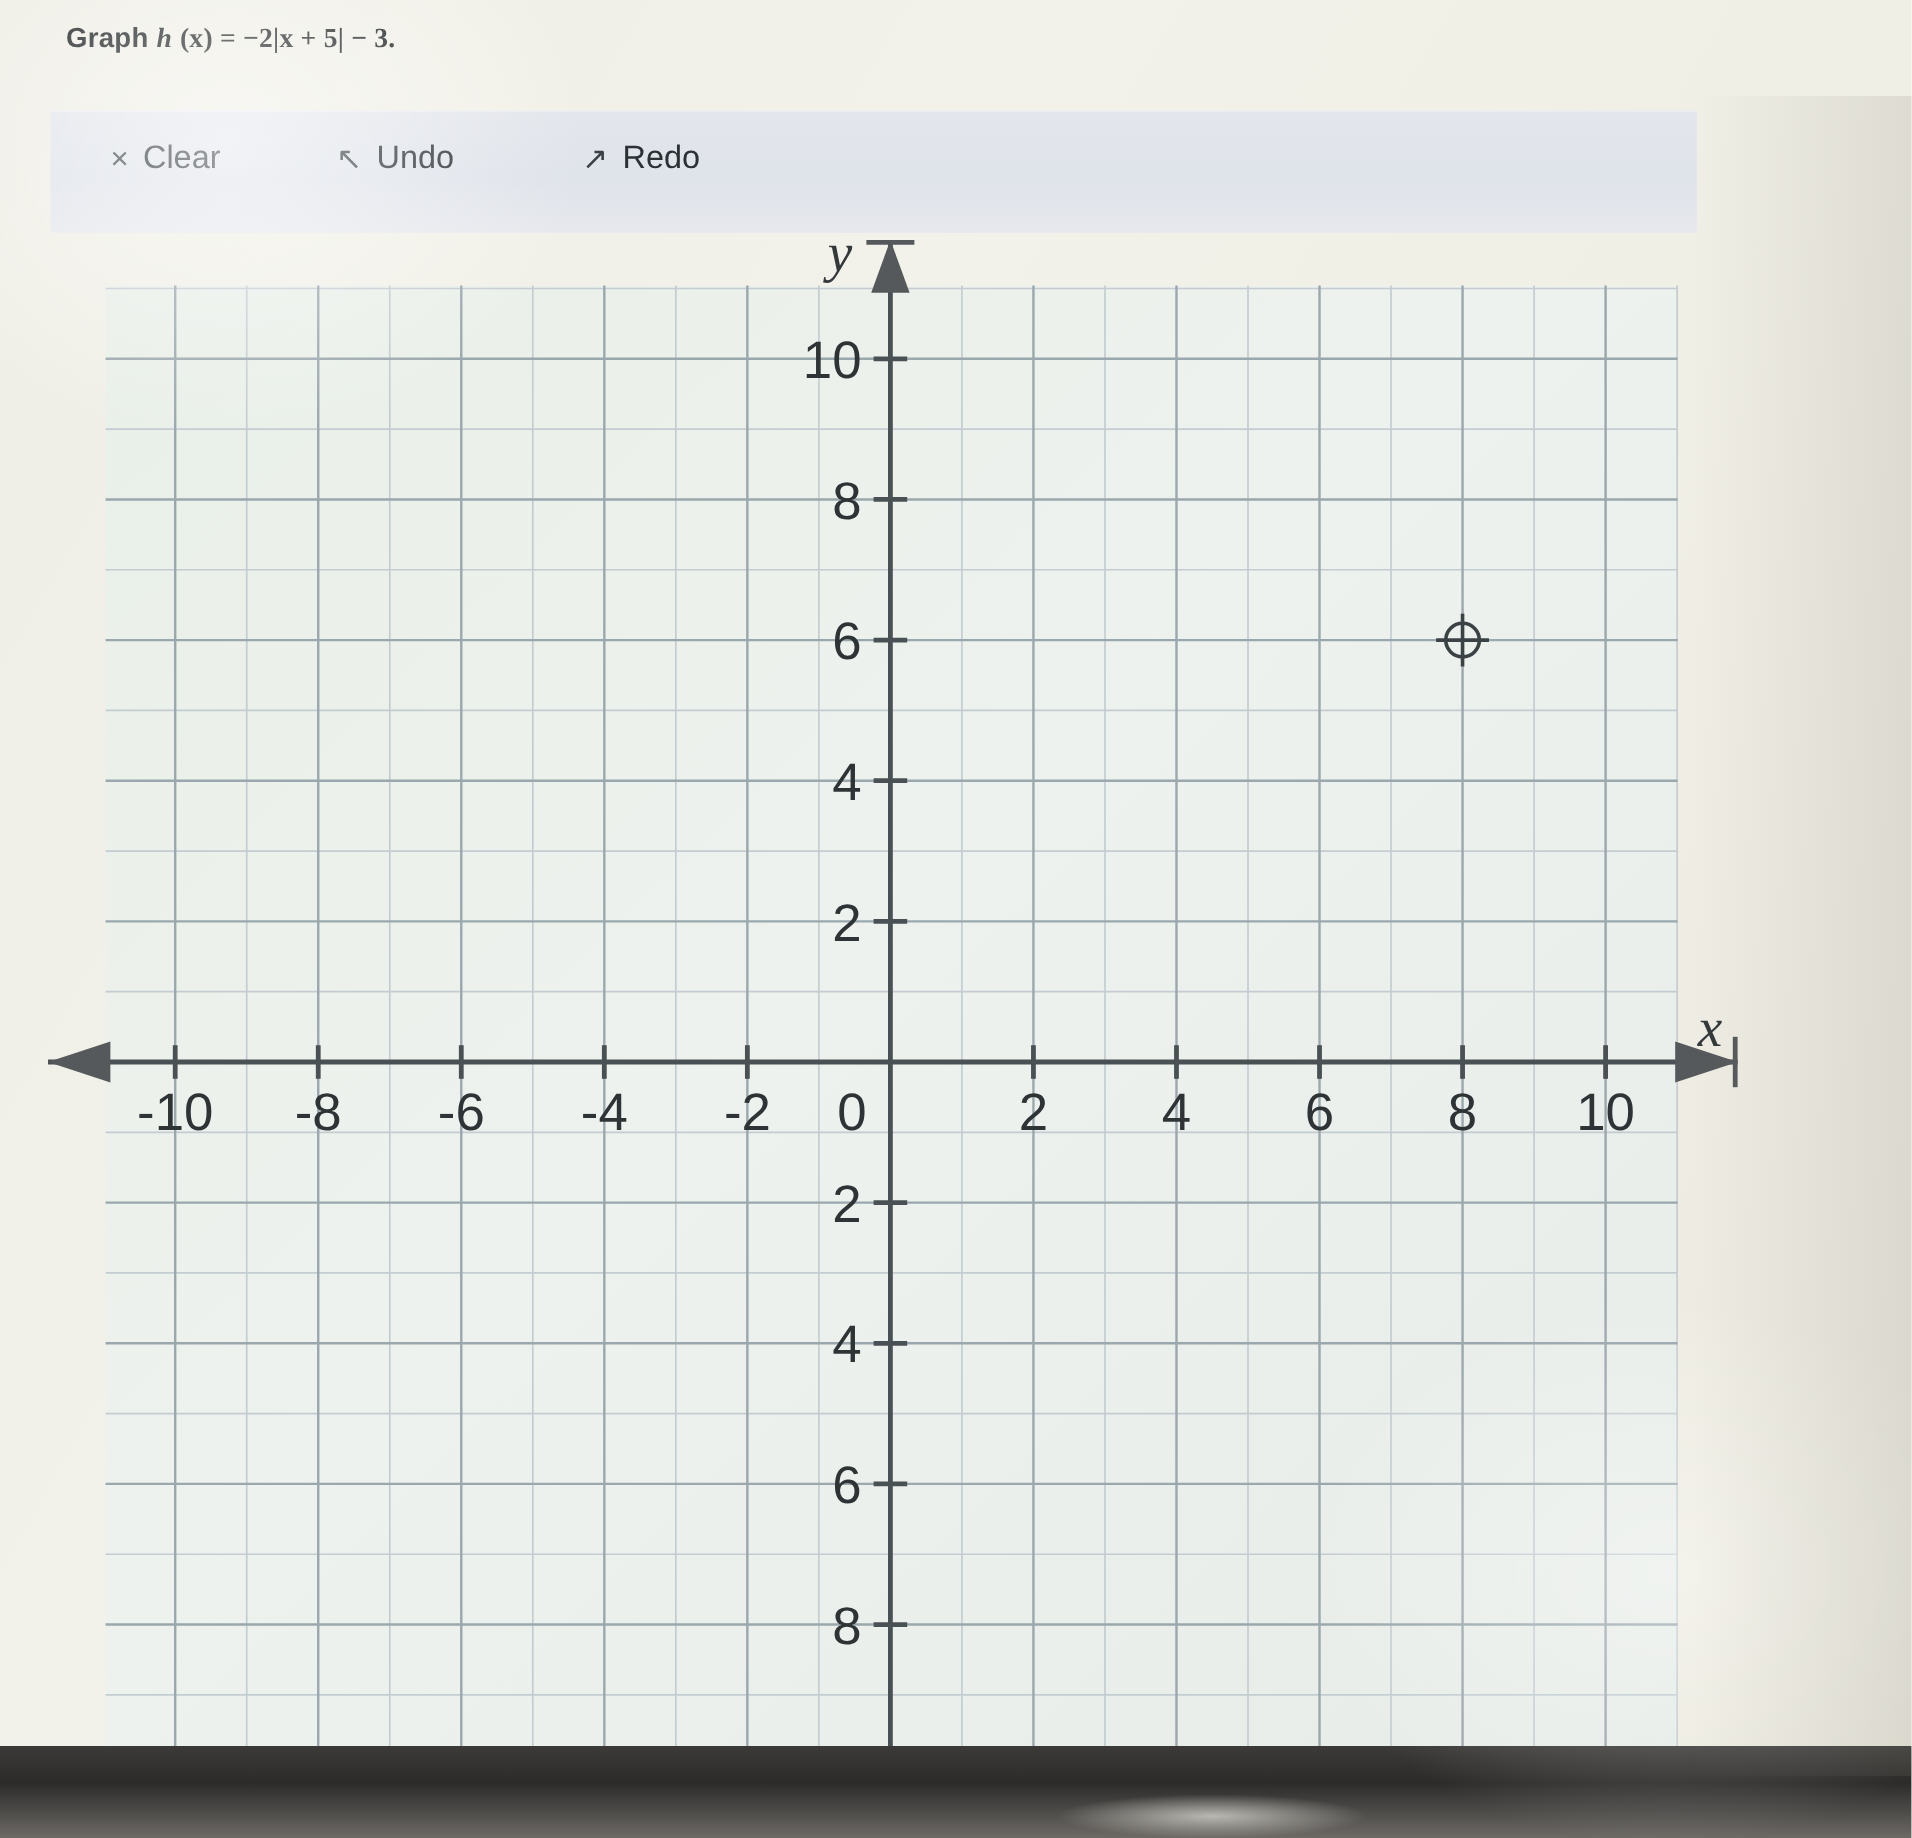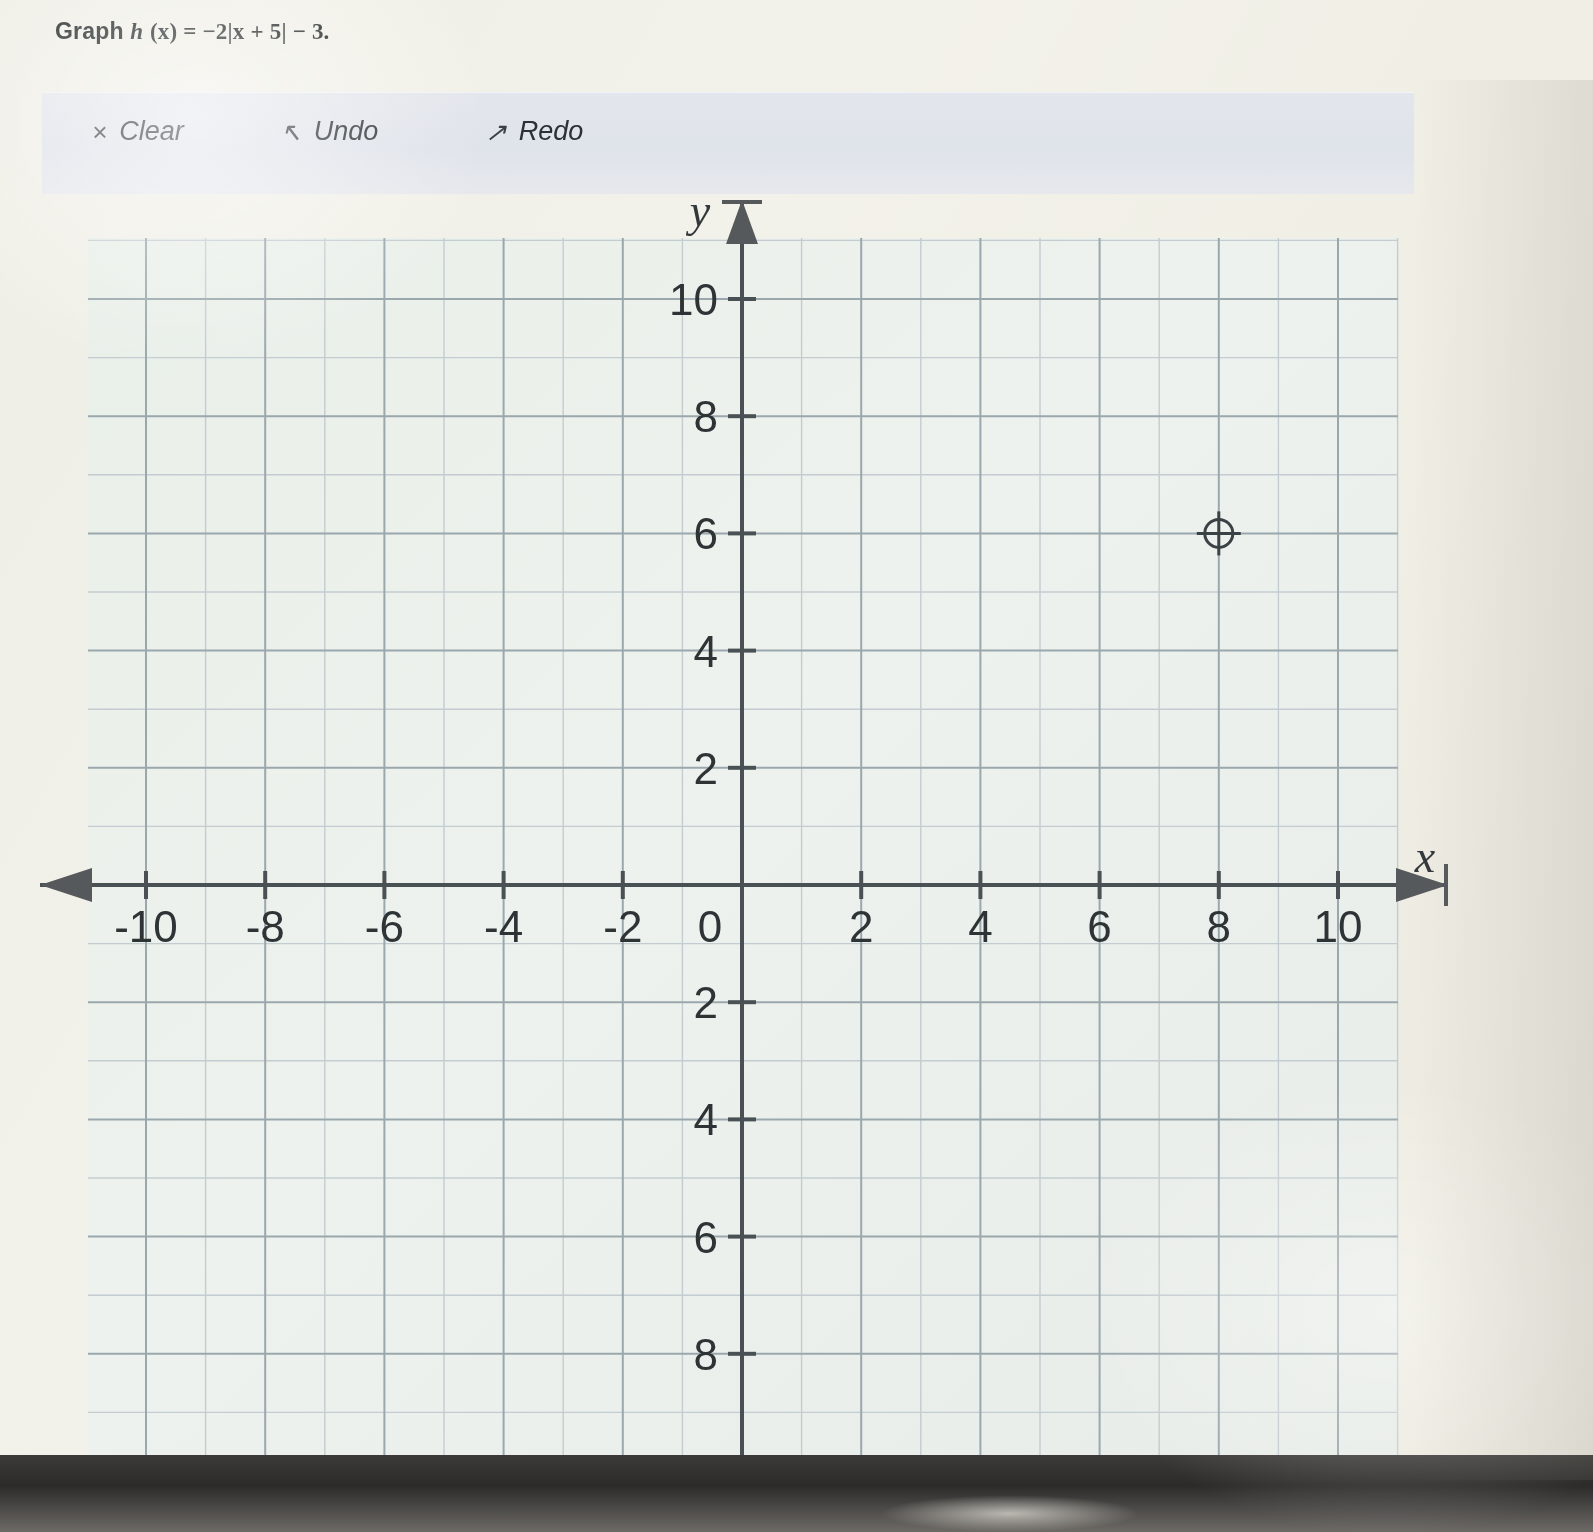--- a/index.html
+++ b/index.html
@@ -40,21 +40,20 @@
 
   
   #toolbar {
     position: absolute;
     left: 42px;
     top: 92px;
     width: 1372px;
     height: 102px;
     background: linear-gradient(180deg, #e3e6ec 0%, #dfe3ea 55%, #e6e8ed 100%);
     box-shadow: 0 1px 0 rgba(255,255,255,0.5) inset;
-    font-style: italic;
   }
   .tool-btn {
     position: absolute;
     top: 24px;
     display: flex;
     align-items: center;
     gap: 12px;
     color: #2b3134;
     font-size: 27px;
     cursor: pointer;

